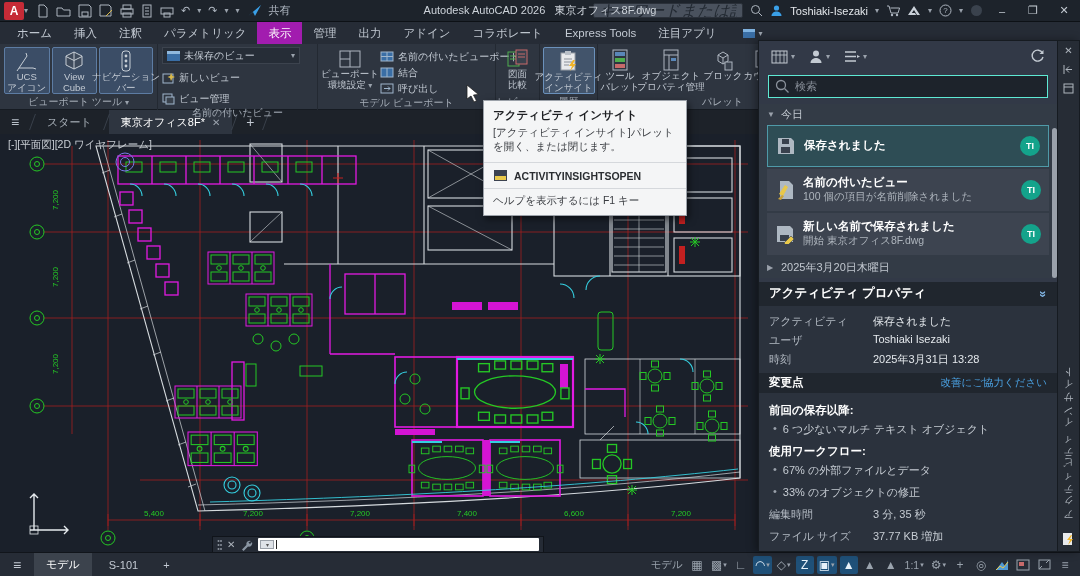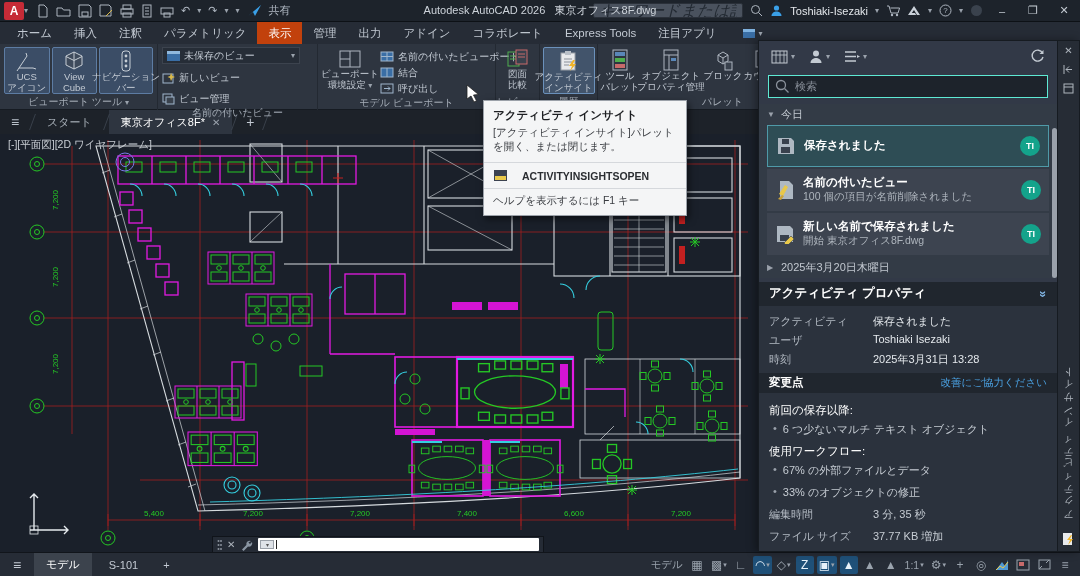--- a/index.html
+++ b/index.html
@@ -16,21 +16,21 @@
   .caret { font-size:8px; color:#9aa2ac; }
   .tb-center { position:absolute; left:0; right:0; text-align:center; color:#cdd3da; font-size:11px; pointer-events:none; }
   .tb-right { margin-left:auto; display:flex; align-items:center; gap:7px; padding-right:4px; }
   .tb-search { width:150px; height:15px; background:#4a525e; border:1px solid #2a3039; color:#1d2229; font-style:italic; font-size:16px; padding:0 5px; border-radius:2px; }
   .tb-search::placeholder { color:#232a33; font-style:italic; }
   .winbtn { width:24px; height:20px; display:flex; align-items:center; justify-content:center; color:#c2c9d1; font-size:11px; }
 
   
   .ribbontabs { left:0; top:22px; width:1080px; height:22px; background:#262c36; display:flex; align-items:stretch; padding-left:6px; z-index:18; }
   .rtab { padding:0 11px; display:flex; align-items:center; color:#c3cad3; font-size:11.5px; }
-  .rtab.active { background:#c2410c; color:#fff; }
+  .rtab.active { background:#a21caf; color:#fff; }
   .rtab-extra { margin-left:14px; display:flex; align-items:center; gap:3px; color:#7fb2e0; }
 
   
   .ribbon { left:0; top:44px; width:1080px; height:66px; background:#2e3540; border-bottom:1px solid #161b22; display:flex; z-index:17; }
   .rpanel { position:relative; height:66px; border-right:1px solid #232932; display:flex; flex-direction:column; }
   .rpanel-body { flex:1; display:flex; align-items:flex-start; padding:3px 4px 0 4px; gap:2px; }
   .rpanel-label { height:15px; text-align:center; font-size:10px; color:#a6aeb8; line-height:14px; white-space:nowrap; }
   .rbig { width:50px; height:47px; display:flex; flex-direction:column; align-items:center; justify-content:flex-start; gap:0; border-radius:2px; padding-top:2px; }
   .rbig .lbl { font-size:9.5px; line-height:10.5px; color:#c3cad3; text-align:center; white-space:nowrap; }
   .rbig.on { background:#3b4d66; border:1px solid #5d7ca3; }
@@ -66,21 +66,21 @@
   .sb-tab.active { background:#3c434d; color:#fff; }
   .sb-right { margin-left:auto; display:flex; align-items:center; gap:3px; padding-right:6px; }
   .sb-ic { min-width:18px; height:18px; display:flex; align-items:center; justify-content:center; color:#9aa3ad; font-size:12px; border-radius:2px; padding:0 2px; gap:1px; }
   .sb-ic.on { background:#1f5078; color:#e8f2fa; }
   .sb-ic .caret { font-size:7px; }
 
   
   .tooltip { left:483px; top:100px; width:204px; background:#f4f5f6; border:1px solid #9ba1a9; box-shadow:2px 3px 7px rgba(0,0,0,.55); z-index:50; color:#2a2d31; }
   .tt-title { font-weight:bold; font-size:11.5px; padding:7px 9px 3px 9px; color:#1d2averify1f; color:#1d1f22; }
   .tt-body { font-size:10.5px; padding:0 9px 8px 9px; color:#3a3d42; }
-  .tt-cmd { border-top:1px solid #d5d8dc; display:flex; align-items:center; gap:14px; padding:6px 9px; font-weight:bold; font-size:10.5px; }
+  .tt-cmd { border-top:1px solid #d5d8dc; display:flex; align-items:center; gap:6px; padding:6px 9px; font-weight:bold; font-size:10.5px; }
   .tt-help { border-top:1px solid #d5d8dc; font-size:10.5px; padding:5px 9px 7px 9px; color:#3a3d42; }
 
   
   .palette { left:758px; top:40px; width:322px; height:512px; display:flex; z-index:40; box-shadow:-3px 0 8px rgba(0,0,0,.35); }
   .pal-body { width:300px; background:#323947; display:flex; flex-direction:column; border:1px solid #161b21; }
   .pal-strip { width:22px; background:#262c35; border:1px solid #161b21; border-left:none; position:relative; display:flex; flex-direction:column; align-items:center; padding-top:4px; gap:8px; color:#aeb5bd; }
   .pal-toolbar { height:34px; display:flex; align-items:center; gap:14px; padding:0 12px; }
   .pal-tool { display:flex; align-items:center; gap:3px; color:#c3cad2; }
   .pal-refresh { margin-left:auto; }
   .pal-searchrow { padding:2px 9px 6px 9px; }
@@ -99,21 +99,21 @@
   .props-header { height:26px; background:#20262e; display:flex; align-items:center; padding:0 10px; color:#fff; font-weight:bold; font-size:12.5px; margin-top:4px; }
   .props-header .chev { margin-left:auto; color:#7fb2e0; transform:rotate(90deg); font-size:12px; }
   .props-table { padding:8px 10px 6px 10px; display:flex; flex-direction:column; gap:4px; background:#2b323d; }
   .prow { display:flex; font-size:11px; }
   .prow .k { width:104px; color:#b4bbc4; flex:none; }
   .prow .v { color:#e4e8ec; }
   .changes-bar { height:22px; background:#20262e; display:flex; align-items:center; padding:0 10px; }
   .changes-bar .h { color:#fff; font-weight:bold; font-size:11.5px; }
   .changes-bar .link { margin-left:auto; color:#4aa0e0; font-size:10.5px; }
   .changes-body { flex:1; background:#2b323d; padding:7px 10px; font-size:11px; color:#c6ccd3; }
-  .cb-h { color:#fff; font-weight:normal; margin:3px 0 4px 0; font-size:11.5px; }
+  .cb-h { color:#fff; font-weight:bold; margin:3px 0 4px 0; font-size:11.5px; }
   .cb-li { display:flex; gap:6px; margin:0 0 7px 4px; }
   .cb-li .dot { color:#9aa1ab; }
   .cb-kv { display:flex; margin-top:7px; }
   .cb-kv .k { width:104px; color:#b4bbc4; flex:none; }
   .vlabel { position:absolute; bottom:26px; left:4px; writing-mode:vertical-rl; transform:rotate(180deg); font-size:10px; color:#aeb5bd; letter-spacing:1px; white-space:nowrap; }
   .strip-bottom { position:absolute; bottom:5px; left:3px; }
 
   .cursor { z-index:60; pointer-events:none; }
 </style>
 </head>

